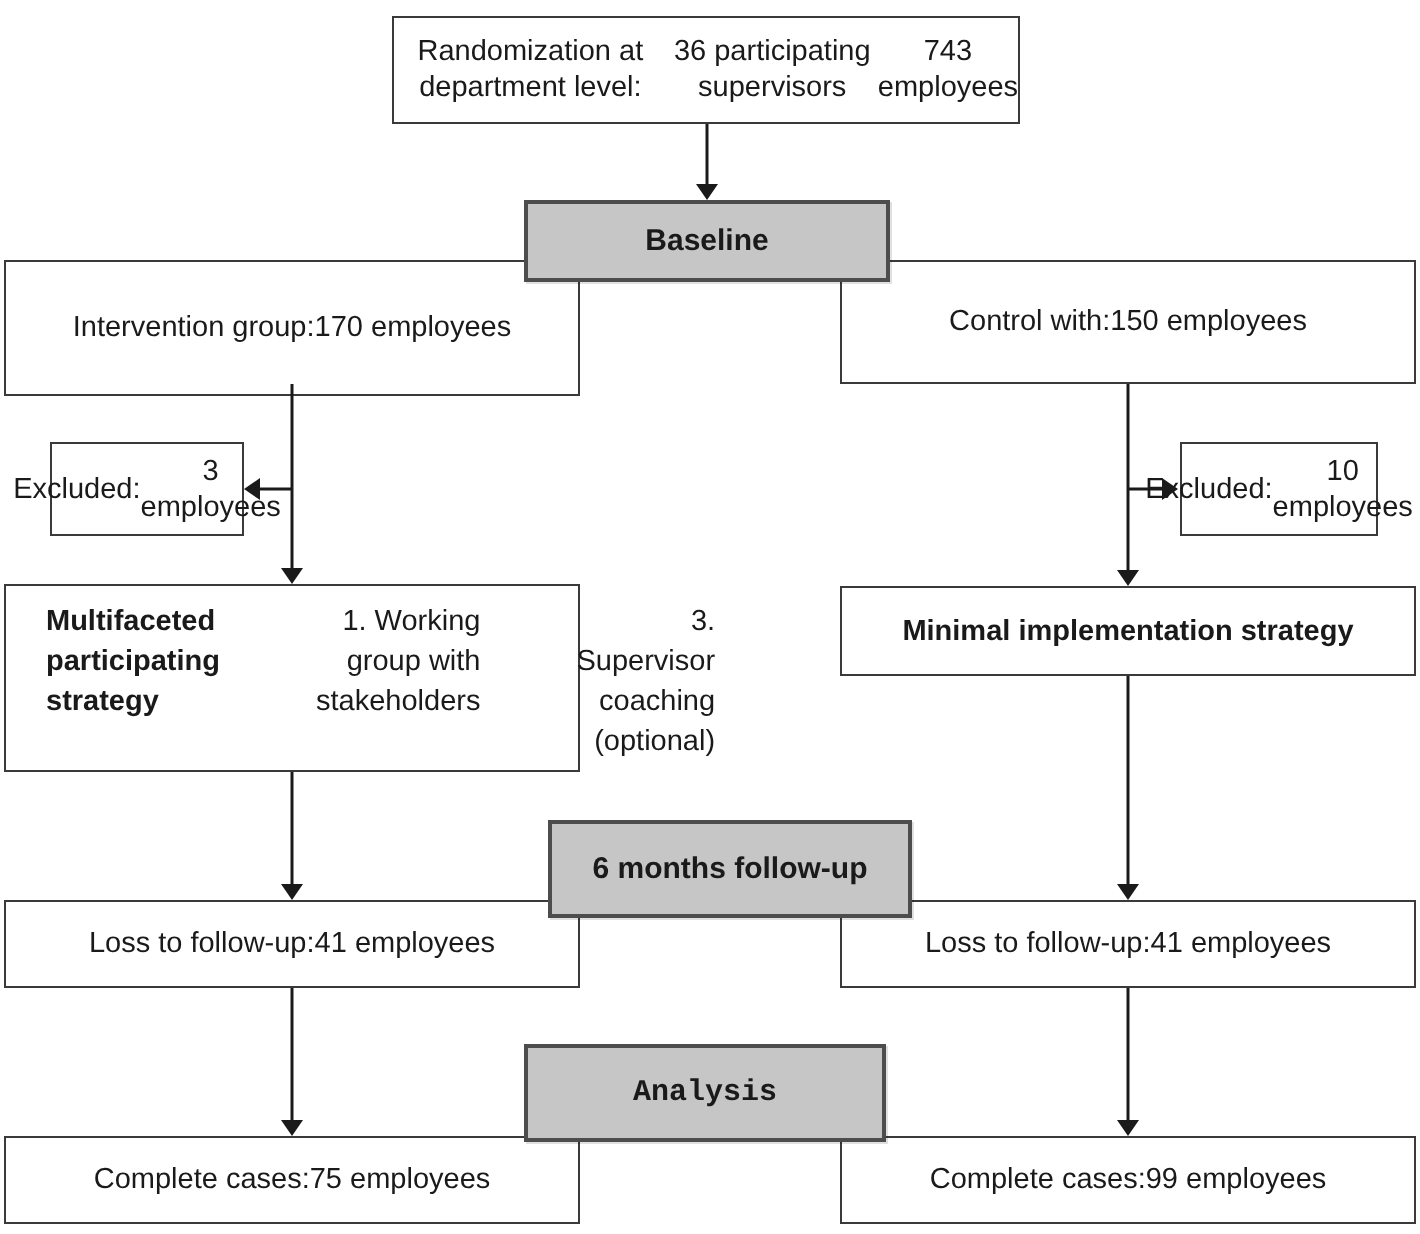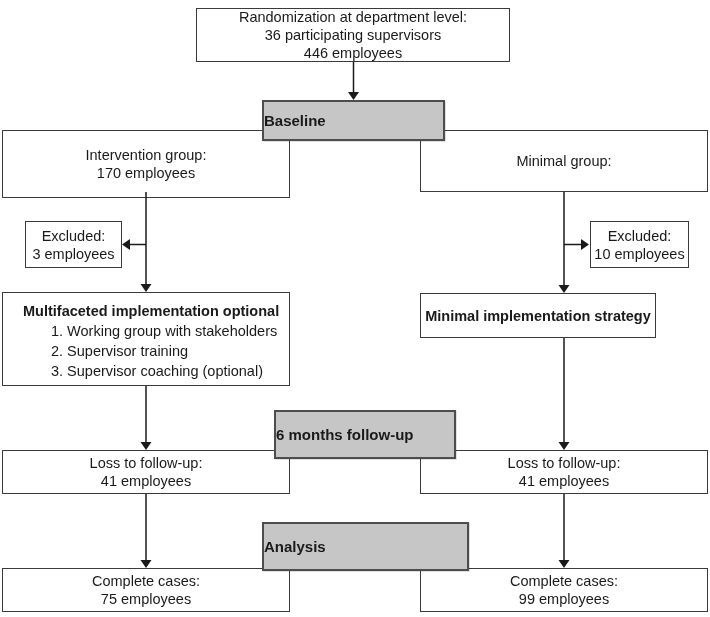--- a/index.html
+++ b/index.html
@@ -15,36 +15,36 @@
     background: #ffffff;
     overflow: hidden;
     color: #1a1a1a;
   }
   .box {
     position: absolute;
     box-sizing: border-box;
     background: #ffffff;
     border: 1.5px solid #3a3a3a;
     display: flex;
-    flex-direction: column;
+    flex-direction: row;
     align-items: center;
     justify-content: center;
     text-align: center;
     font-size: 14.5px;
     line-height: 18px;
     z-index: 1;
   }
   .stage {
     position: absolute;
     box-sizing: border-box;
     background: #c6c6c6;
     border: 2px solid #4d4d4d;
     display: flex;
     align-items: center;
-    justify-content: flex-start;
+    justify-content: center;
     text-align: center;
     font-size: 15px;
     font-weight: bold;
     z-index: 3;
     box-shadow: 1px 1px 0 rgba(0,0,0,0.12);
   }
   .strategy {
     align-items: flex-start;
     justify-content: flex-start;
     text-align: left;
@@ -75,50 +75,50 @@
   #connectors polygon { fill: #1a1a1a; stroke: none; }
 </style>
 </head>
 <body>
 
 <div id="canvas">
 
   <div class="box" style="left:196px; top:8px; width:314px; height:54px;">
     <div>Randomization at department level:</div>
     <div>36 participating supervisors</div>
-    <div>446 employees</div>
+    <div>743 employees</div>
   </div>
 
   <div class="box" style="left:2px; top:130px; width:288px; height:68px;">
     <div>Intervention group:</div>
     <div>170 employees</div>
   </div>
 
   <div class="box" style="left:420px; top:130px; width:288px; height:62px;">
-    <div>Minimal group:</div>
+    <div>Control with:</div>
+    <div>150 employees</div>
   </div>
 
   <div class="box" style="left:25px; top:221px; width:97px; height:47px;">
     <div>Excluded:</div>
     <div>3 employees</div>
   </div>
 
   <div class="box" style="left:590px; top:221px; width:99px; height:47px;">
     <div>Excluded:</div>
     <div>10 employees</div>
   </div>
 
   <div class="box strategy" style="left:2px; top:292px; width:288px; height:94px;">
-    <div class="title">Multifaceted implementation optional</div>
+    <div class="title">Multifaceted participating strategy</div>
     <div class="item">1. Working group with stakeholders</div>
-    <div class="item">2. Supervisor training</div>
     <div class="item">3. Supervisor coaching (optional)</div>
   </div>
 
-  <div class="box strategy-centered" style="left:420px; top:293px; width:236px; height:45px;text-align:center;">
+  <div class="box strategy-centered" style="left:420px; top:293px; width:288px; height:45px;text-align:center;">
     <div>Minimal implementation strategy</div>
   </div>
 
   <div class="box" style="left:2px; top:450px; width:288px; height:44px;">
     <div>Loss to follow-up:</div>
     <div>41 employees</div>
   </div>
 
   <div class="box" style="left:420px; top:450px; width:288px; height:44px;">
     <div>Loss to follow-up:</div>
@@ -162,17 +162,17 @@
   </svg>
 
   <div class="stage" style="left:262px; top:100px; width:183px; height:41px;">
     <div>Baseline</div>
   </div>
 
   <div class="stage" style="left:262px; top:410px; width:182px; height:49px;margin-left:12px;">
     <div>6 months follow-up</div>
   </div>
 
-  <div class="stage" style="left:262px; top:522px; width:207px; height:49px;">
+  <div class="stage" style="left:262px; top:522px; width:181px; height:49px;font-family:Liberation Mono, monospace;">
     <div>Analysis</div>
   </div>
 
 </div>
 
 </body></html>

